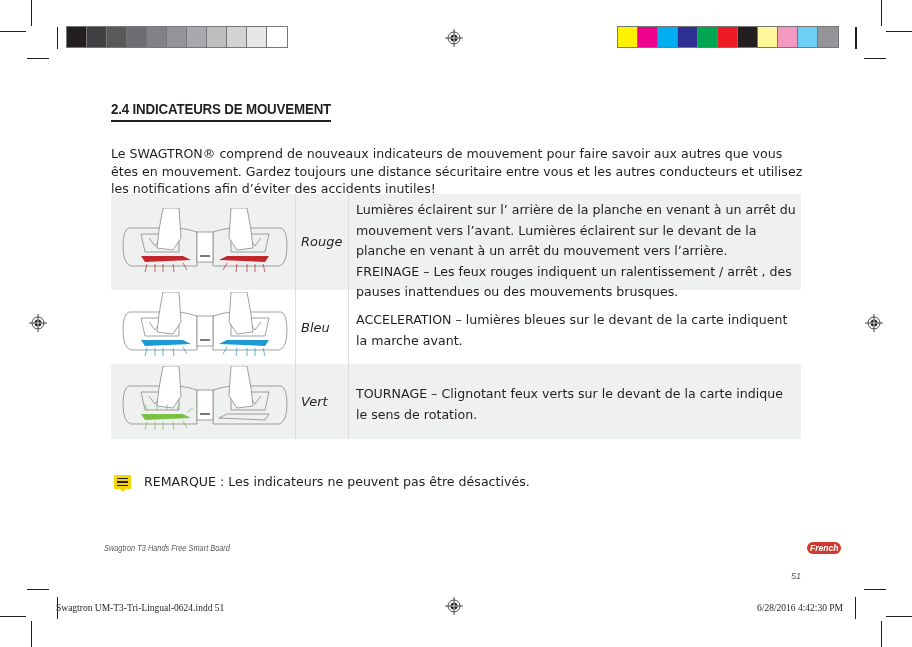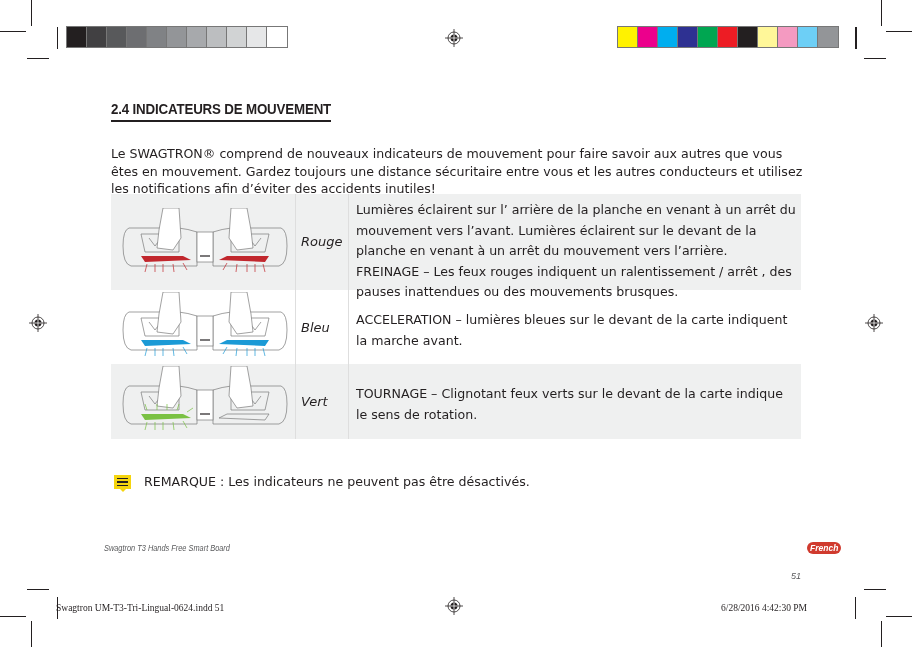--- a/index.html
+++ b/index.html
@@ -268,13 +268,13 @@
     <span class="tail"></span>
   </div>
   <span class="note-text">REMARQUE : Les indicateurs ne peuvent pas être désactivés.</span>
 </div>
 
 <div class="footer-left">Swagtron T3 Hands Free Smart Board</div>
 <div class="page-num">51</div>
 <div class="lang-tab">French</div>
 
 <div class="slug" style="left:56px;">Swagtron UM-T3-Tri-Lingual-0624.indd   51</div>
-<div class="slug" style="left:721px;">6/28/2016   4:42:30 PM</div>
+<div class="slug" style="left:757px;">6/28/2016   4:42:30 PM</div>
 
 </body></html>

